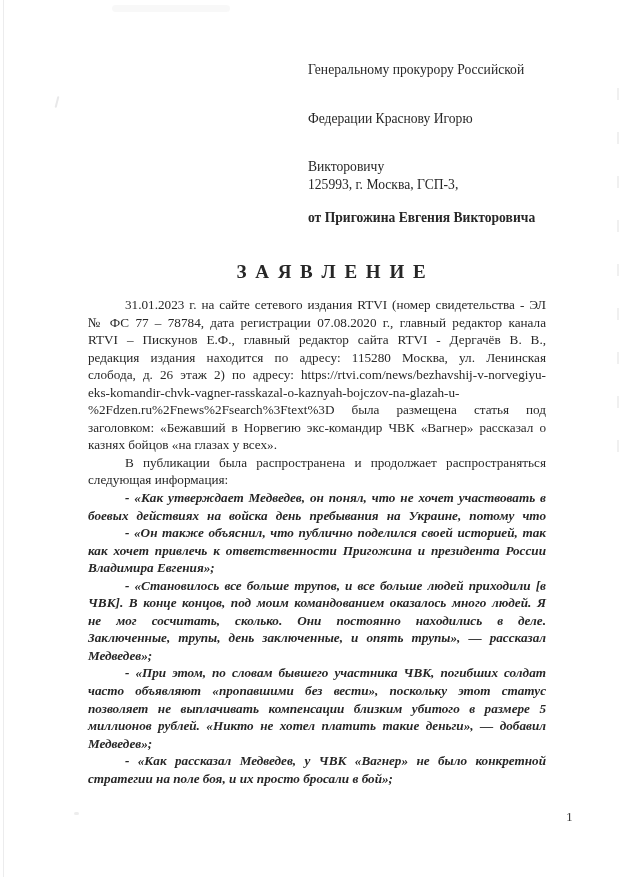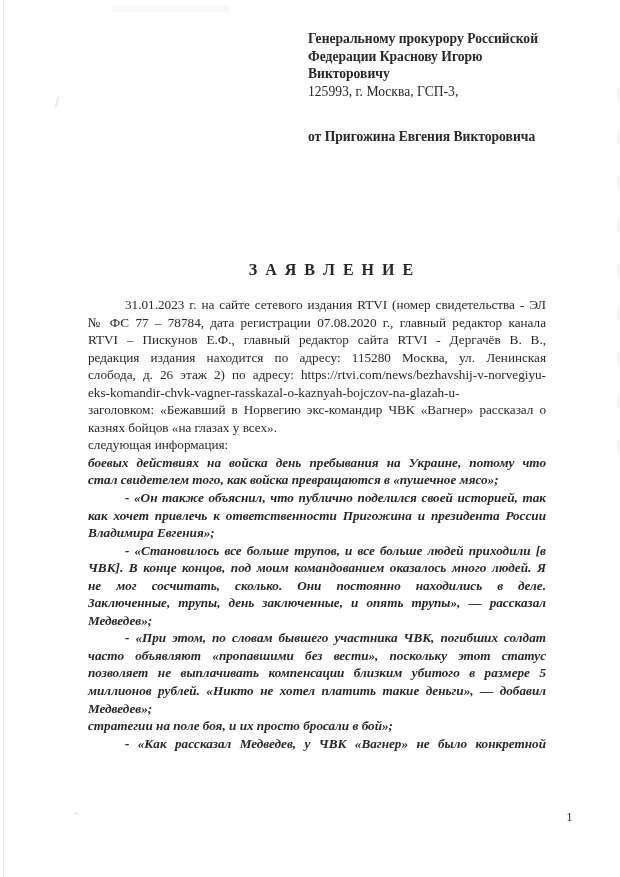--- a/index.html
+++ b/index.html
@@ -27,33 +27,33 @@
   
   .header-block {
     position: absolute;
     left: 308px;
     top: 30px;
     width: 255px;
     font-size: 13.6px;
     line-height: 17.6px;
   }
   .h-line { white-space: nowrap; }
-  .h-bold { font-weight: bold; }
-  .from-line { margin-top: 28px; font-weight: bold; }
+  .h-bold { font-weight: normal; margin-top: 31px; }
+  .from-line { margin-top: 16px; font-weight: bold; }
   
   .doc-title {
     position: absolute;
     left: 88px;
     top: 261px;
     width: 458px;
     box-sizing: border-box;
     padding-left: 30px;
     text-align: center;
     font-weight: bold;
-    font-size: 16px;
+    font-size: 19px;
     letter-spacing: 2px;
     white-space: nowrap;
   }
   
   .body-block {
     position: absolute;
     left: 88px;
     top: 296px;
     width: 458px;
     font-size: 13.2px;
@@ -96,37 +96,39 @@
 
   <div class="doc-title">З А Я В Л Е Н И Е</div>
 
   <div class="body-block">
       <div class="line first">31.01.2023 г. на сайте сетевого издания RTVI (номер свидетельства - ЭЛ</div>
       <div class="line">№ ФС 77 – 78784, дата регистрации 07.08.2020 г., главный редактор канала</div>
       <div class="line">RTVI – Пискунов Е.Ф., главный редактор сайта RTVI - Дергачёв В. В.,</div>
       <div class="line">редакция издания находится по адресу: 115280 Москва, ул. Ленинская</div>
       <div class="line">слобода, д. 26 этаж 2) по адресу: https://rtvi.com/news/bezhavshij-v-norvegiyu-</div>
       <div class="line">eks-komandir-chvk-vagner-rasskazal-o-kaznyah-bojczov-na-glazah-u-</div>
+      <div class="line">%2Fdzen.ru%2Fnews%2Fsearch%3Ftext%3D была размещена статья под</div>
       <div class="line">заголовком: «Бежавший в Норвегию экс-командир ЧВК «Вагнер» рассказал о</div>
       <div class="line last">казнях бойцов «на глазах у всех».</div>
+      <div class="line first">В публикации была распространена и продолжает распространяться</div>
       <div class="line last">следующая информация:</div>
+      <div class="line quote first">- «Как утверждает Медведев, он понял, что не хочет участвовать в</div>
       <div class="line quote">боевых действиях на войска день пребывания на Украине, потому что</div>
-      <div class="line quote last">стал свидетелем того, как войска превращаются в «пушечное мясо»;</div>
       <div class="line quote first">- «Он также объяснил, что публично поделился своей историей, так</div>
       <div class="line quote">как хочет привлечь к ответственности Пригожина и президента России</div>
       <div class="line quote last">Владимира Евгения»;</div>
       <div class="line quote first">- «Становилось все больше трупов, и все больше людей приходили [в</div>
       <div class="line quote">ЧВК]. В конце концов, под моим командованием оказалось много людей. Я</div>
       <div class="line quote">не мог сосчитать, сколько. Они постоянно находились в деле.</div>
       <div class="line quote">Заключенные, трупы, день заключенные, и опять трупы», — рассказал</div>
       <div class="line quote last">Медведев»;</div>
       <div class="line quote first">- «При этом, по словам бывшего участника ЧВК, погибших солдат</div>
       <div class="line quote">часто объявляют «пропавшими без вести», поскольку этот статус</div>
       <div class="line quote">позволяет не выплачивать компенсации близким убитого в размере 5</div>
       <div class="line quote">миллионов рублей. «Никто не хотел платить такие деньги», — добавил</div>
       <div class="line quote last">Медведев»;</div>
+      <div class="line quote first">- «Как рассказал Медведев, у ЧВК «Вагнер» не было конкретной</div>
       <div class="line quote last">стратегии на поле боя, и их просто бросали в бой»;</div>
-      <div class="line quote first">- «Как рассказал Медведев, у ЧВК «Вагнер» не было конкретной</div>
     </div>
 
   <div class="page-number">1</div>
 
 </div>
 
 </body></html>

